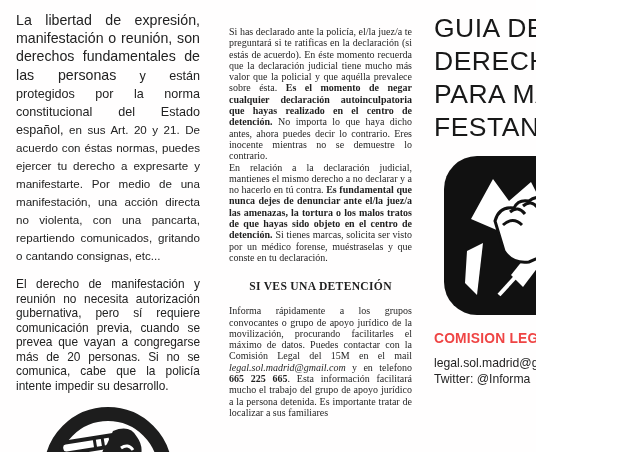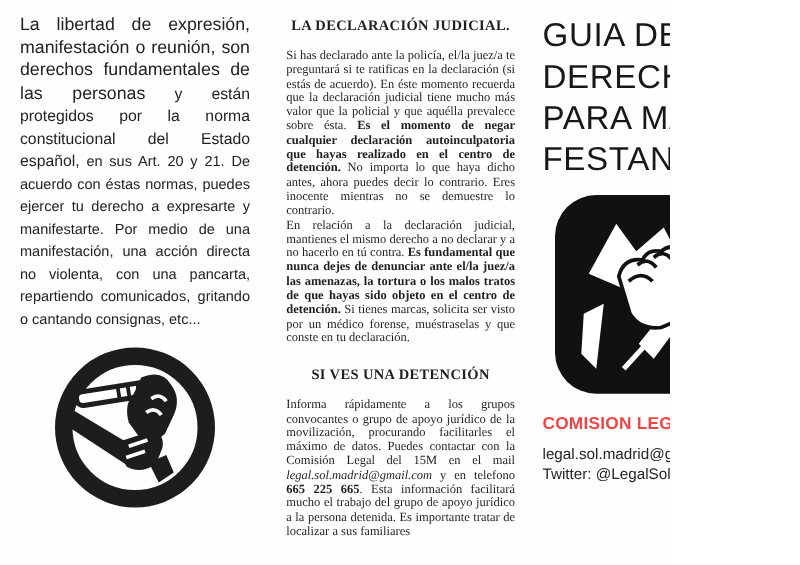--- a/index.html
+++ b/index.html
@@ -34,20 +34,21 @@
   .contact{margin-top:10px;font-size:12.2px;line-height:1.27;color:#242424;}
 </style>
 </head>
 <body>
 
 <div class="page">
 
   <div class="col col-left">
     <p class="intro"><span class="t-lg">La libertad de expresión, manifestación o reunión, son derechos fundamentales de las personas</span><span class="t-md"> y están protegidos por la norma constitucional del Estado español,</span><span class="t-sm"> en sus Art. 20 y 21. De acuerdo con éstas normas, puedes ejercer tu derecho a expresarte y manifestarte. Por medio de una manifestación, una acción directa no violenta, con una pancarta, repartiendo comunicados, gritando o cantando consignas, etc...</span></p>
 
+    <p class="para2">El derecho de manifestación y reunión no necesita autorización gubernativa, pero sí requiere comunicación previa, cuando se prevea que vayan a congregarse más de 20 personas. Si no se comunica, cabe que la policía intente impedir su desarrollo.</p>
 
     <div class="logo-wrap">
       <svg viewBox="0 0 134 134" width="134" height="134" aria-hidden="true">
         <circle cx="67" cy="68" r="57" fill="none" stroke="#1d1d1d" stroke-width="14"></circle>
         <path d="M14,52 L74,88 L65,101 L10,65 Z" fill="#1d1d1d"></path>
         <g transform="rotate(-9 66 40)">
           <rect x="20" y="33" width="66" height="11" rx="5" fill="#ffffff" stroke="#1d1d1d" stroke-width="4"></rect>
           <line x1="54" y1="32" x2="54" y2="45" stroke="#1d1d1d" stroke-width="3"></line>
           <line x1="62" y1="32" x2="62" y2="45" stroke="#1d1d1d" stroke-width="3"></line>
           <line x1="70" y1="32" x2="70" y2="45" stroke="#1d1d1d" stroke-width="3"></line>
@@ -55,21 +56,20 @@
         <path d="M72,28 q17,-7 24,6 q8,11 2,24 l-7,15 q-11,10 -21,2 l-8,-11 q-4,-15 4,-23 z" fill="#1d1d1d"></path>
         <path d="M80,45 q7,-5 12,2 M76,56 q7,-5 12,2" stroke="#ffffff" stroke-width="3" fill="none"></path>
         <path d="M52,80 l28,-9 q11,2 9,13 l-5,13 q-13,9 -24,2 z" fill="#1d1d1d"></path>
         <path d="M62,83 l15,-5 M60,92 l15,-5" stroke="#ffffff" stroke-width="3"></path>
         <path d="M78,96 l14,-6 6,14 -12,8 z" fill="#1d1d1d"></path>
       </svg>
     </div>
   </div>
 
   <div class="col col-mid">
-    <h3>LA DECLARACIÓN JUDICIAL.</h3>
 
     <p class="serif first"><span>Si has declarado ante la policía, el/la juez/a te preguntará si te ratificas en la declaración (si estás de acuerdo). En éste momento recuerda que la declaración judicial tiene mucho más valor que la policial y que aquélla prevalece sobre ésta. </span><b>Es el momento de negar cualquier declaración autoinculpatoria que hayas realizado en el centro de detención.</b><span> No importa lo que haya dicho antes, ahora puedes decir lo contrario. Eres inocente mientras no se demuestre lo contrario.</span></p>
 
     <p class="serif"><span>En relación a la declaración judicial, mantienes el mismo derecho a no declarar y a no hacerlo en tú contra. </span><b>Es fundamental que nunca dejes de denunciar ante el/la juez/a las amenazas, la tortura o los malos tratos de que hayas sido objeto en el centro de detención.</b><span> Si tienes marcas, solicita ser visto por un médico forense, muéstraselas y que conste en tu declaración.</span></p>
 
     <h3 class="second">SI VES UNA DETENCIÓN</h3>
 
     <p class="serif first"><span>Informa rápidamente a los grupos convocantes o grupo de apoyo jurídico de la movilización, procurando facilitarles el máximo de datos. Puedes contactar con la Comisión Legal del 15M en el mail </span><i>legal.sol.madrid@gmail.com</i><span> y en telefono </span><b>665 225 665</b><span>. Esta información facilitará mucho el trabajo del grupo de apoyo jurídico a la persona detenida. Es importante tratar de localizar a sus familiares</span></p>
 
   </div>
@@ -94,17 +94,17 @@
         <path d="M67,57 q8,-7 15,2 M80,51 q8,-7 15,2 M60,70 q10,-9 19,0" stroke="#111111" stroke-width="3" fill="none"></path>
         <path d="M106,78 q8,-13 21,-9 q6,-9 17,-5 q11,-2 15,7 l9,15 q4,15 -9,23 l-19,13 q-15,6 -25,-4 l-11,-15 q-4,-15 2,-25 z" fill="#ffffff" stroke="#111111" stroke-width="3"></path>
         <path d="M117,73 q8,-7 15,2 M130,69 q8,-7 15,2 M111,87 q10,-9 19,0" stroke="#111111" stroke-width="3" fill="none"></path>
       </svg>
     </div>
 
     <h2 class="org">COMISION LEGAL 15M</h2>
 
     <div class="contact">
       <div>legal.sol.madrid@gmail.com</div>
-      <div>Twitter: @LegalSol</div>
+      <div>Twitter: @Informa</div>
     </div>
   </div>
 
 </div>
 
 </body></html>

